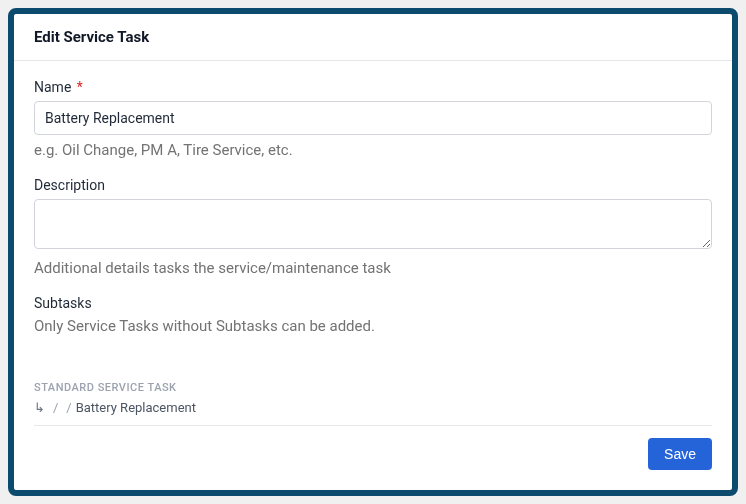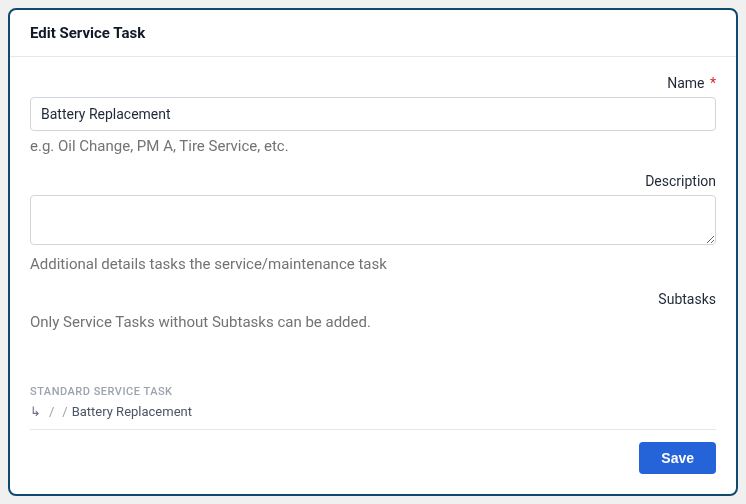--- a/index.html
+++ b/index.html
@@ -5,21 +5,21 @@
     * { box-sizing: border-box; margin: 0; padding: 0; }
     body {
       font-family: -apple-system, BlinkMacSystemFont, "Segoe UI", Roboto, Helvetica, Arial, sans-serif;
       background: #f0f0f0;
       padding: 8px;
       width: 746px;
       height: 504px;
     }
     .card {
       background: #fff;
-      border: 2px solid #0c4a6e;
+      border: 6px solid #0c4a6e;
       border-radius: 8px;
       height: 488px;
       display: flex;
       flex-direction: column;
     }
     .card-header {
       padding: 14px 20px;
       border-bottom: 1px solid #e5e7eb;
     }
     .card-header h1 {
@@ -34,21 +34,20 @@
       flex-direction: column;
     }
     .form-group {
       margin-bottom: 18px;
     }
     .label {
       font-size: 14px;
       color: #1f2937;
       display: block;
       margin-bottom: 6px;
-      text-align: right;
     }
     .required {
       color: #dc2626;
       margin-left: 2px;
     }
     .input, .textarea, .select-input {
       width: 100%;
       border: 1px solid #d1d5db;
       border-radius: 4px;
       padding: 8px 10px;
@@ -103,23 +102,23 @@
     }
     .footer {
       display: flex;
       justify-content: flex-end;
     }
     .save-btn {
       background: #2563d8;
       color: #fff;
       border: none;
       border-radius: 4px;
-      padding: 8px 22px;
+      padding: 8px 16px;
       font-size: 14px;
-      font-weight: 700;
+      font-weight: 400;
       cursor: pointer;
       text-align: right;
     }
   </style>
 </head>
 <body>
 
 <div class="card">
   <div class="card-header">
     <h1>Edit Service Task</h1>

